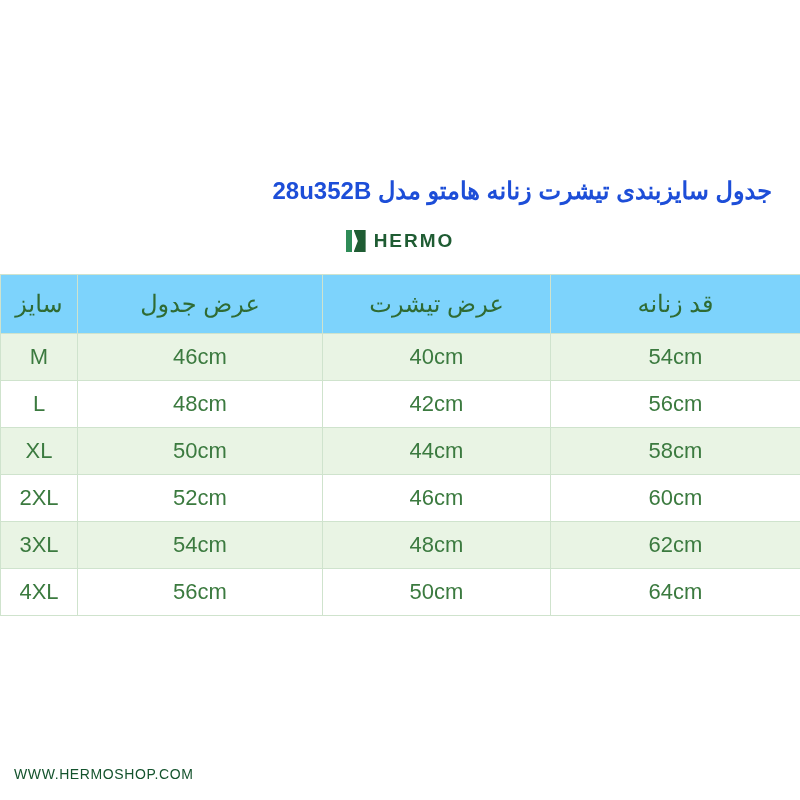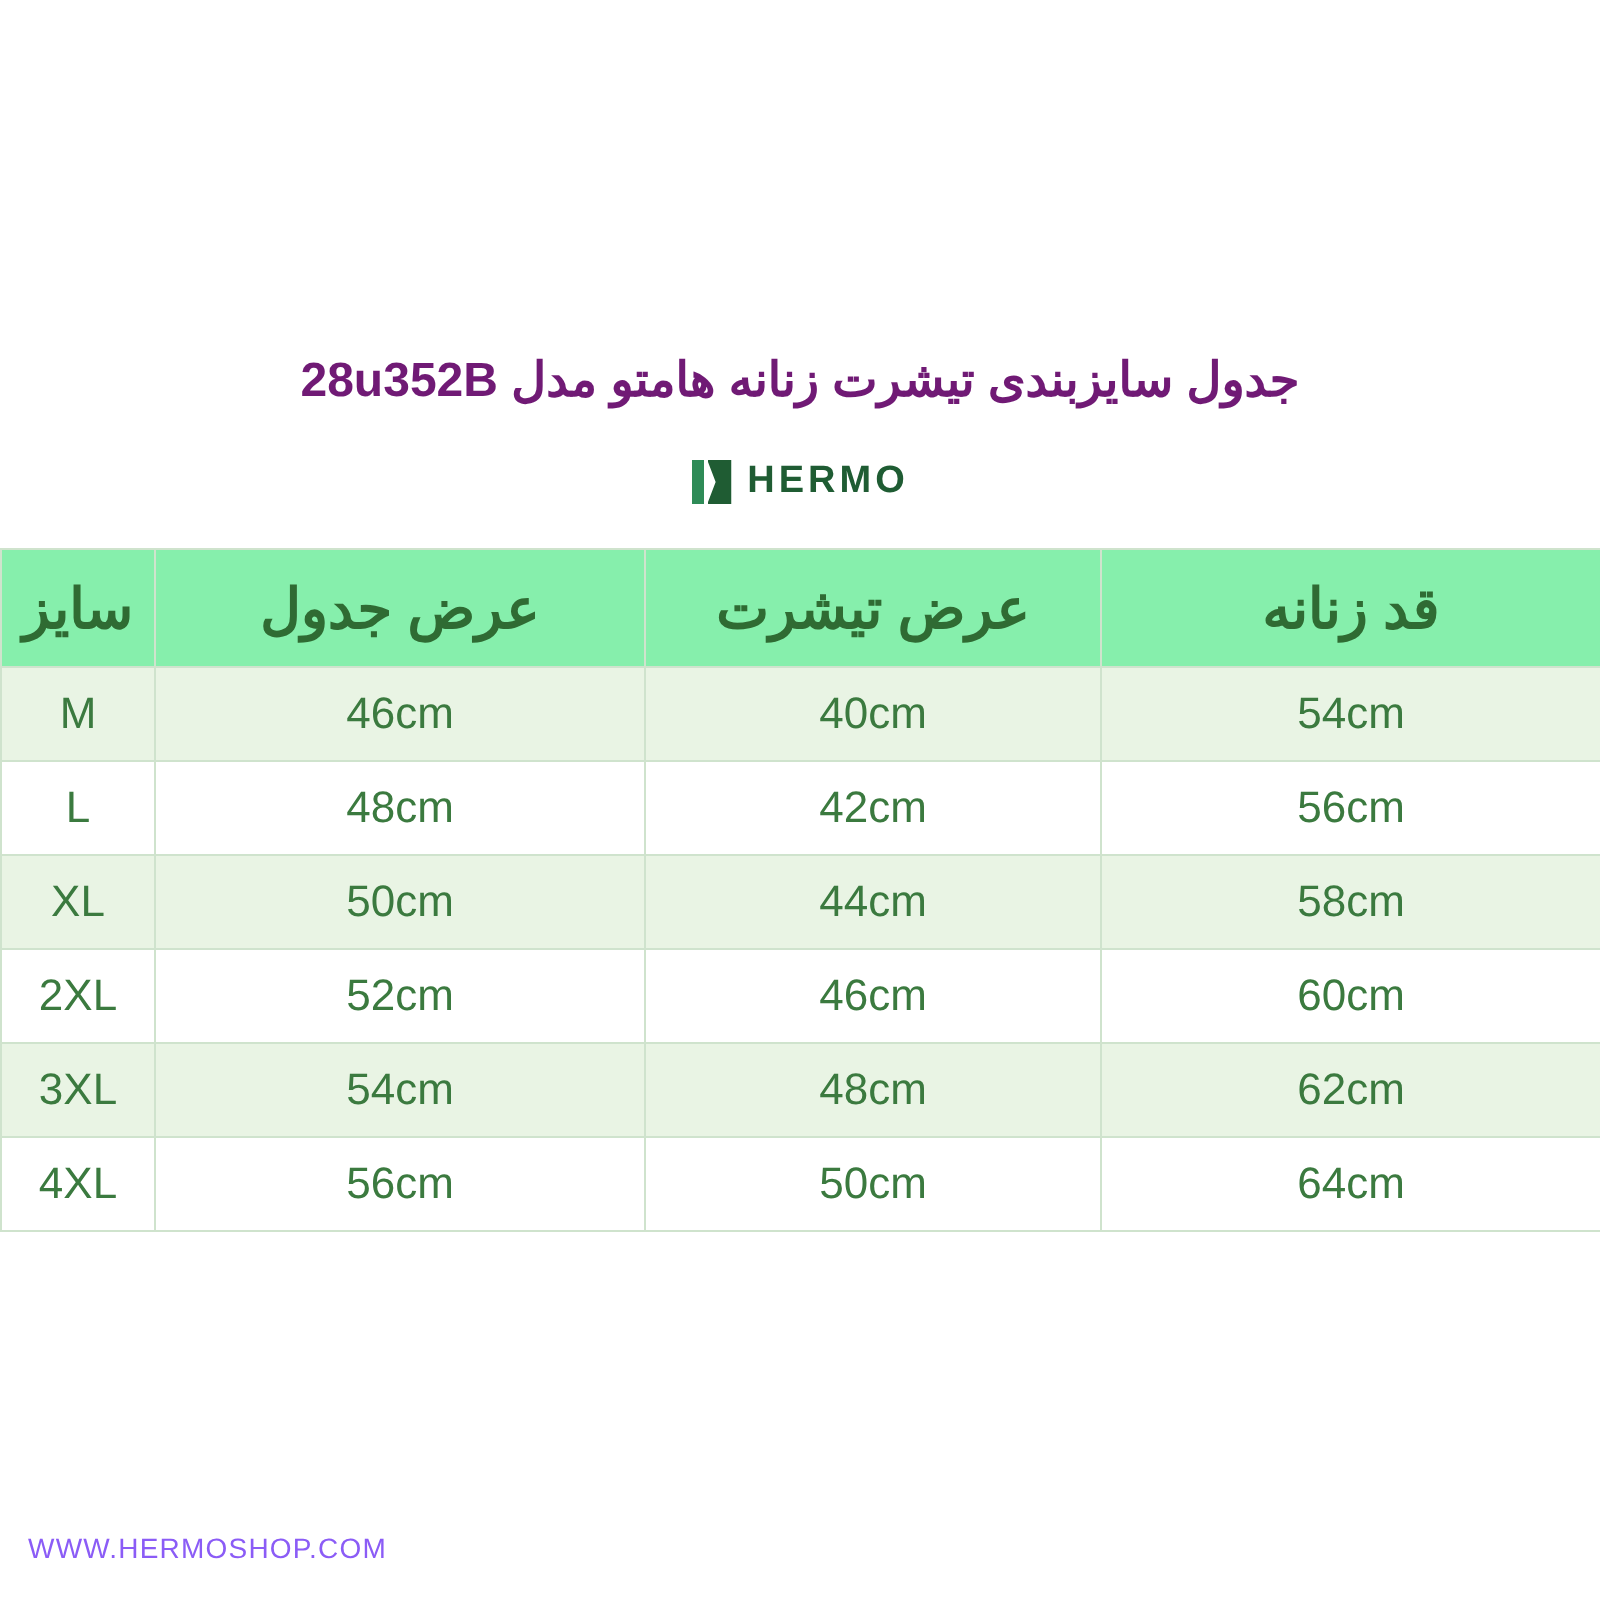--- a/index.html
+++ b/index.html
@@ -18,27 +18,26 @@
     position: relative;
     width: 800px;
     height: 800px;
     box-sizing: border-box;
   }
   .title {
     position: absolute;
     top: 175px;
     left: 0;
     width: 800px;
-    text-align: center;
     font-size: 24px;
     font-weight: bold;
-    color: #701a75;
+    color: #1d4ed8;
     line-height: 1.35;
     direction: rtl;
-    padding: 0 84px;
+    padding: 0 28px;
     box-sizing: border-box;
   }
   .brand {
     position: absolute;
     top: 230px;
     left: 0;
     width: 800px;
     display: flex;
     align-items: center;
     justify-content: center;
@@ -87,43 +86,43 @@
   table.size-table td {
     border: 1px solid #cfe3cd;
     text-align: center;
     color: #3b7a3f;
     font-size: 22px;
     height: 46px;
     padding: 0;
     font-weight: normal;
   }
   table.size-table thead th {
-    font-size: 28px;
-    font-weight: bold;
+    font-size: 24px;
+    font-weight: normal;
     height: 58px;
-    background: #86efac;
+    background: #7dd3fc;
     color: #2f6b33;
   }
   table.size-table tbody tr:nth-child(odd) td {
     background: #e9f4e4;
   }
   table.size-table tbody tr:nth-child(even) td {
     background: #ffffff;
   }
   col.c-len   { width: 250px; }
   col.c-sh    { width: 228px; }
   col.c-ch    { width: 245px; }
   col.c-size  { width: 77px; }
   .footer-url {
     position: absolute;
     bottom: 18px;
     left: 14px;
     direction: ltr;
     font-size: 14px;
-    color: #8b5cf6;
+    color: #14532d;
     letter-spacing: 0.6px;
   }
 </style>
 </head>
 <body>
 
 <div class="page">
 
   <div class="title">جدول سایزبندی تیشرت زنانه هامتو مدل 28u352B</div>
 

